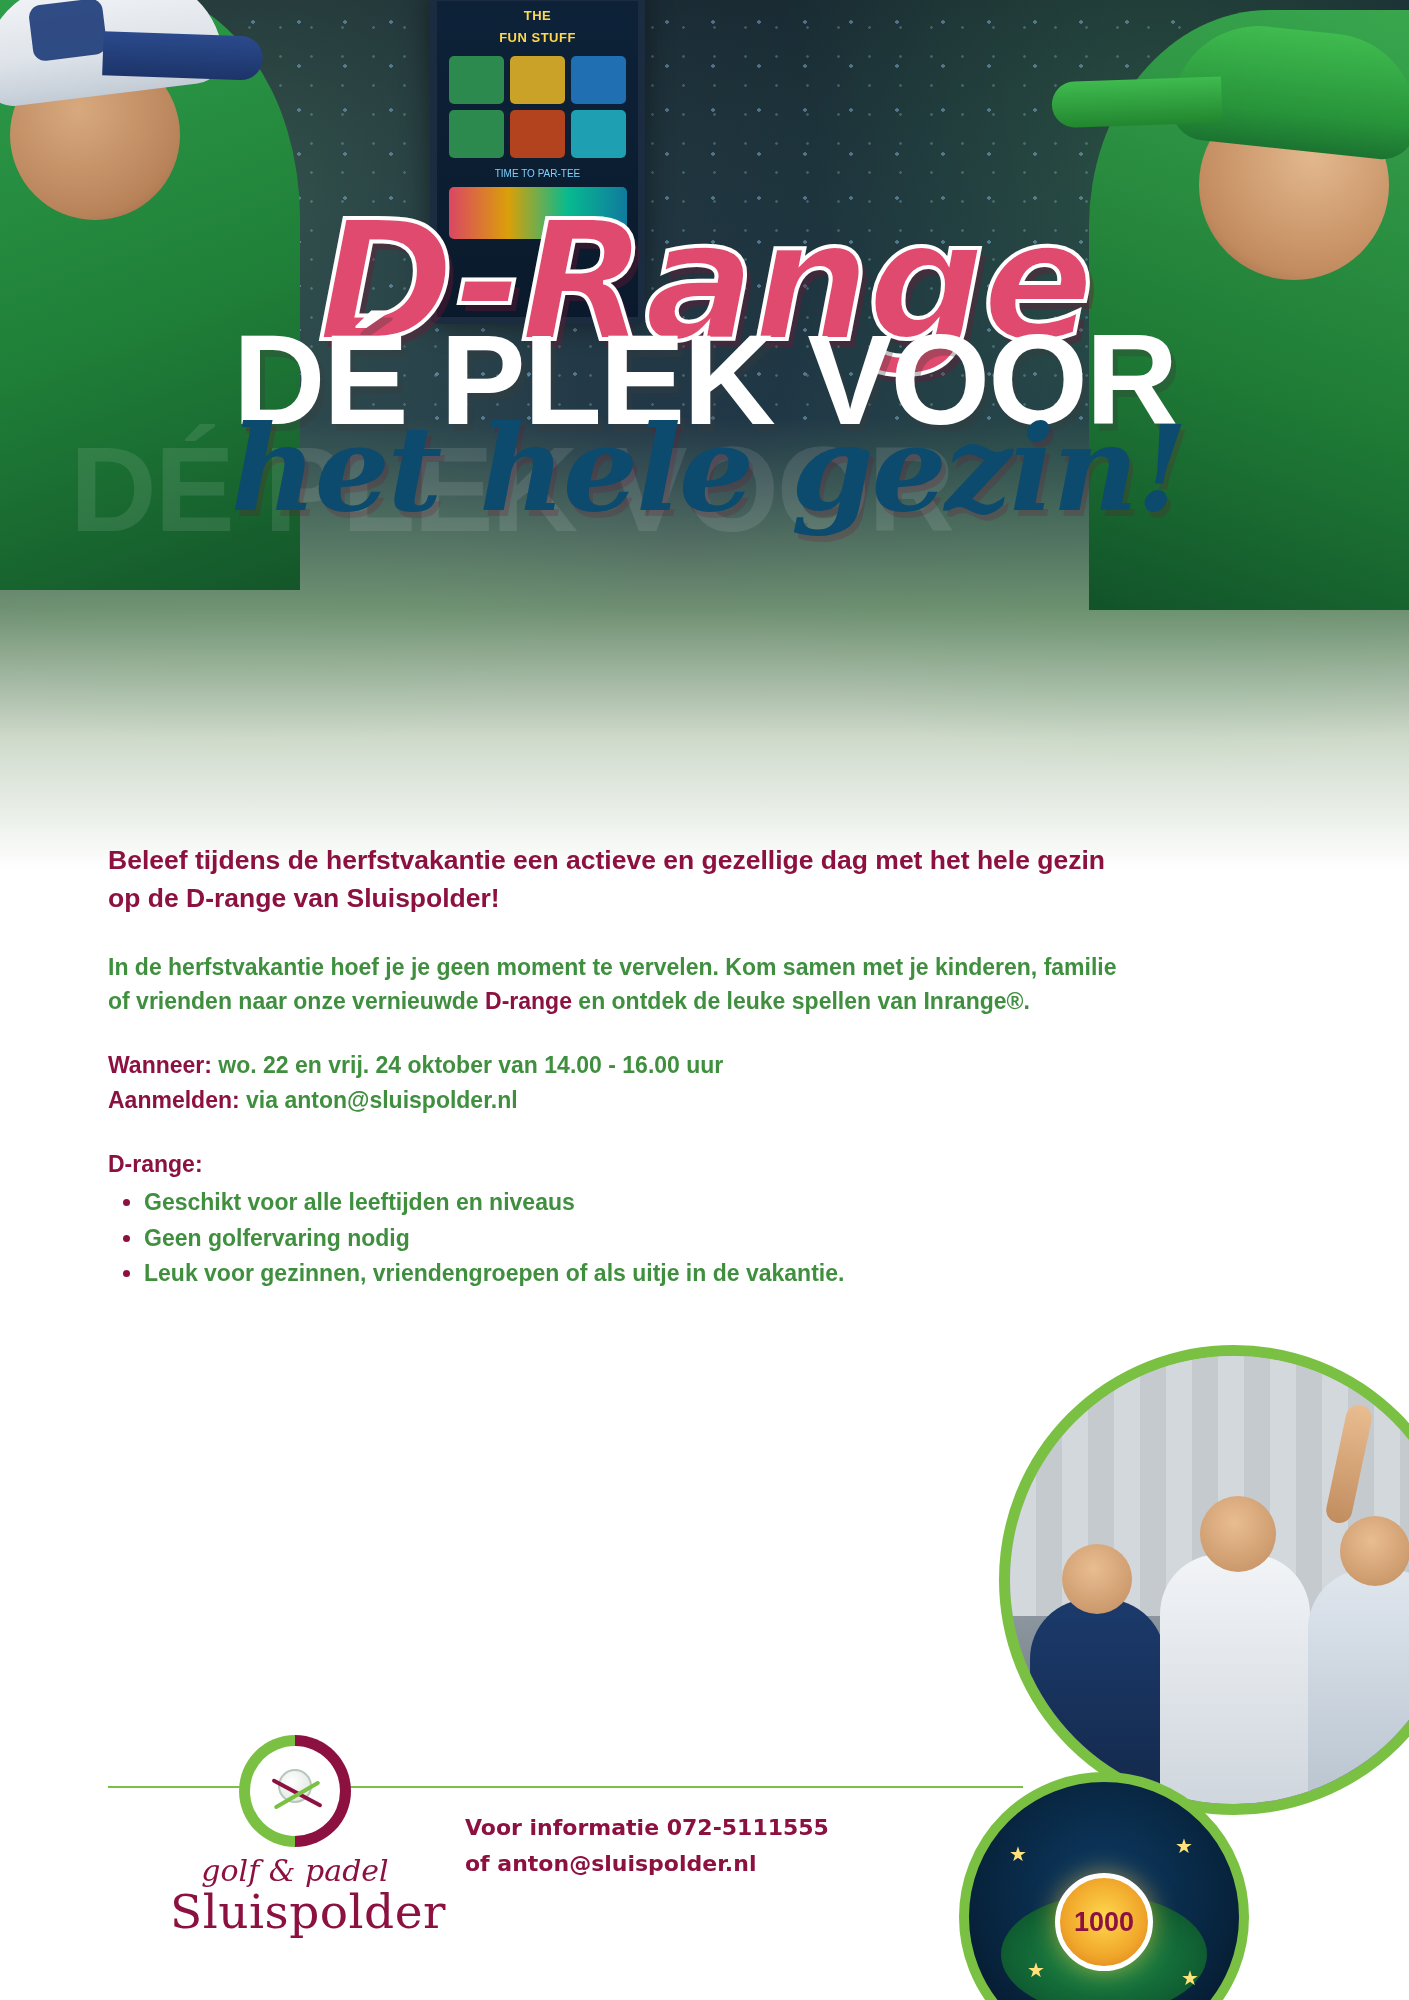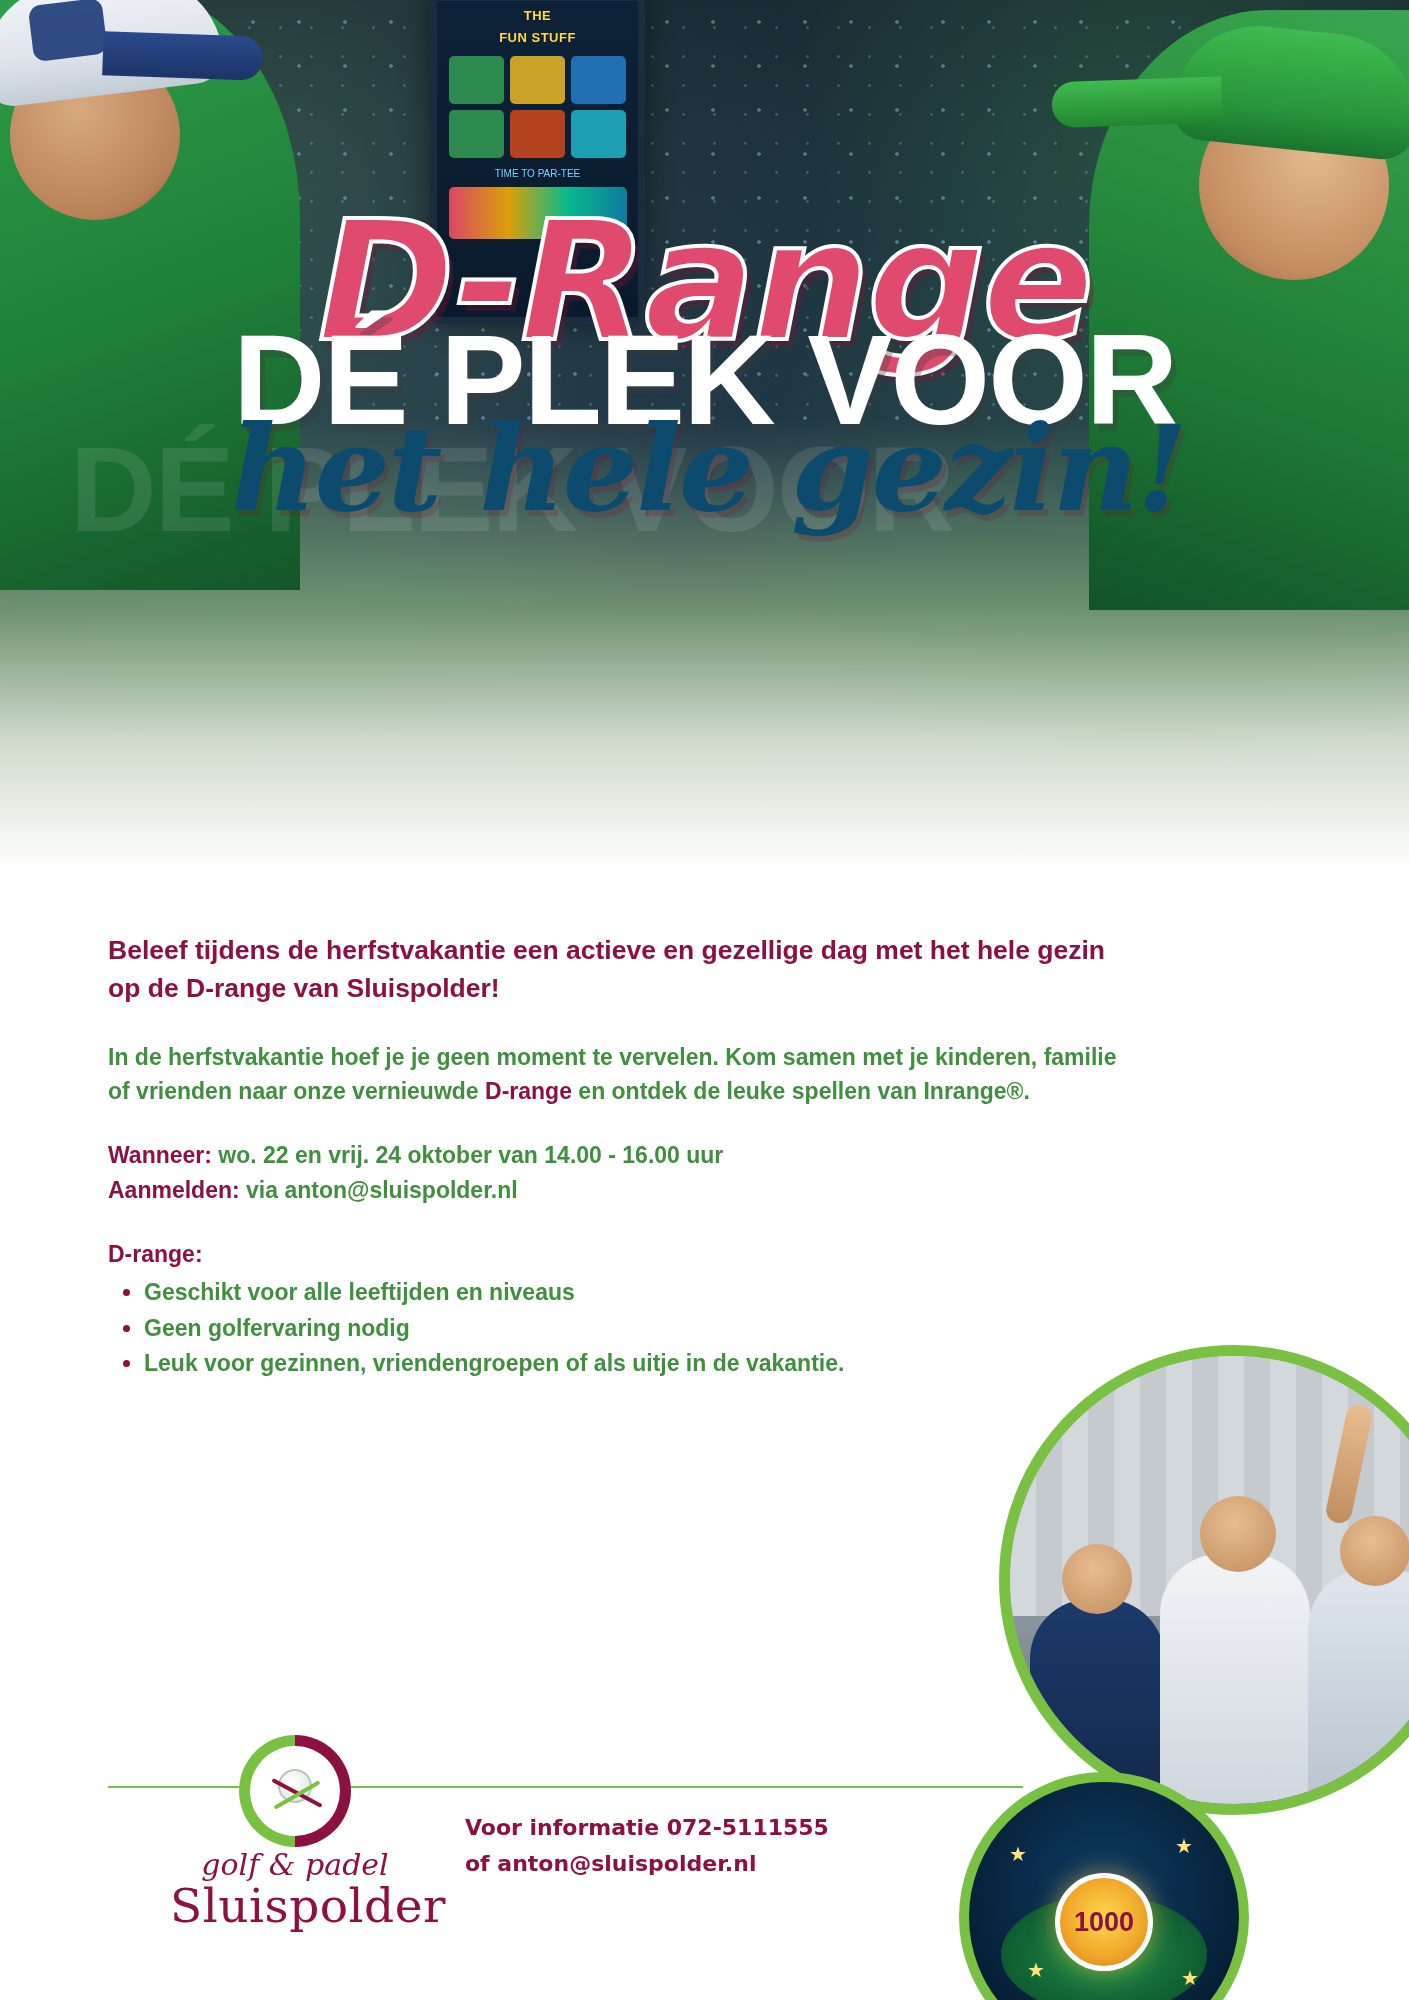--- a/index.html
+++ b/index.html
@@ -155,21 +155,21 @@
   .t-gezin {
     font-family: "DejaVu Serif", serif;
     font-style: italic; font-weight: 700;
     font-size: 118px; color: #0c4a6e; line-height: .95;
     margin: -26px 0 0 8px; letter-spacing: -2px;
     text-shadow: 4px 6px 0 rgba(120,20,50,.22);
     text-align: center;
   }
 
   
-  .content { position:absolute; left: 0; top: 932px; width: 1250px; padding: 0 108px; }
+  .content { position:absolute; left: 0; top: 842px; width: 1250px; padding: 0 108px; }
   .lead {
     color:#8c1140; font-size: 26.5px; font-weight: bold; line-height: 1.42; margin: 0 0 34px 0;
     max-width: 1140px;
   }
   .para {
     color:#3f8f3f; font-size: 23px; font-weight: bold; line-height: 1.46; margin: 0 0 30px 0;
     max-width: 1170px;
   }
   .para .hl { color:#8c1140; }
   .info { color:#8c1140; font-size: 23px; font-weight: bold; line-height: 1.50; margin: 0 0 34px 0; }
@@ -247,21 +247,21 @@
   .logo-club {
     position:absolute; left: 30px; top: 56px; width: 56px; height: 4px; background:#8c1140;
     transform: rotate(28deg); z-index:3; border-radius:2px;
   }
   .logo-club2 {
     position:absolute; right: 28px; top: 58px; width: 52px; height: 4px; background:#7ac143;
     transform: rotate(-30deg); z-index:3; border-radius:2px;
   }
   .logo-sub {
     font-family:"DejaVu Serif", serif; font-style: italic; color:#8c1140;
-    font-size: 30px; 
+    font-size: 30px; margin-top: 6px;
   }
   .logo-name {
     font-family:"DejaVu Serif", serif; color:#8c1140; font-size: 47px; letter-spacing: .5px; line-height: 1;
   }
   .footer-contact {
     position:absolute; left: 465px; top: 1810px;
     color:#8c1140; font-size: 22px; font-weight: bold; line-height: 1.62;
     font-family: "DejaVu Sans", sans-serif;
   }
 </style>

